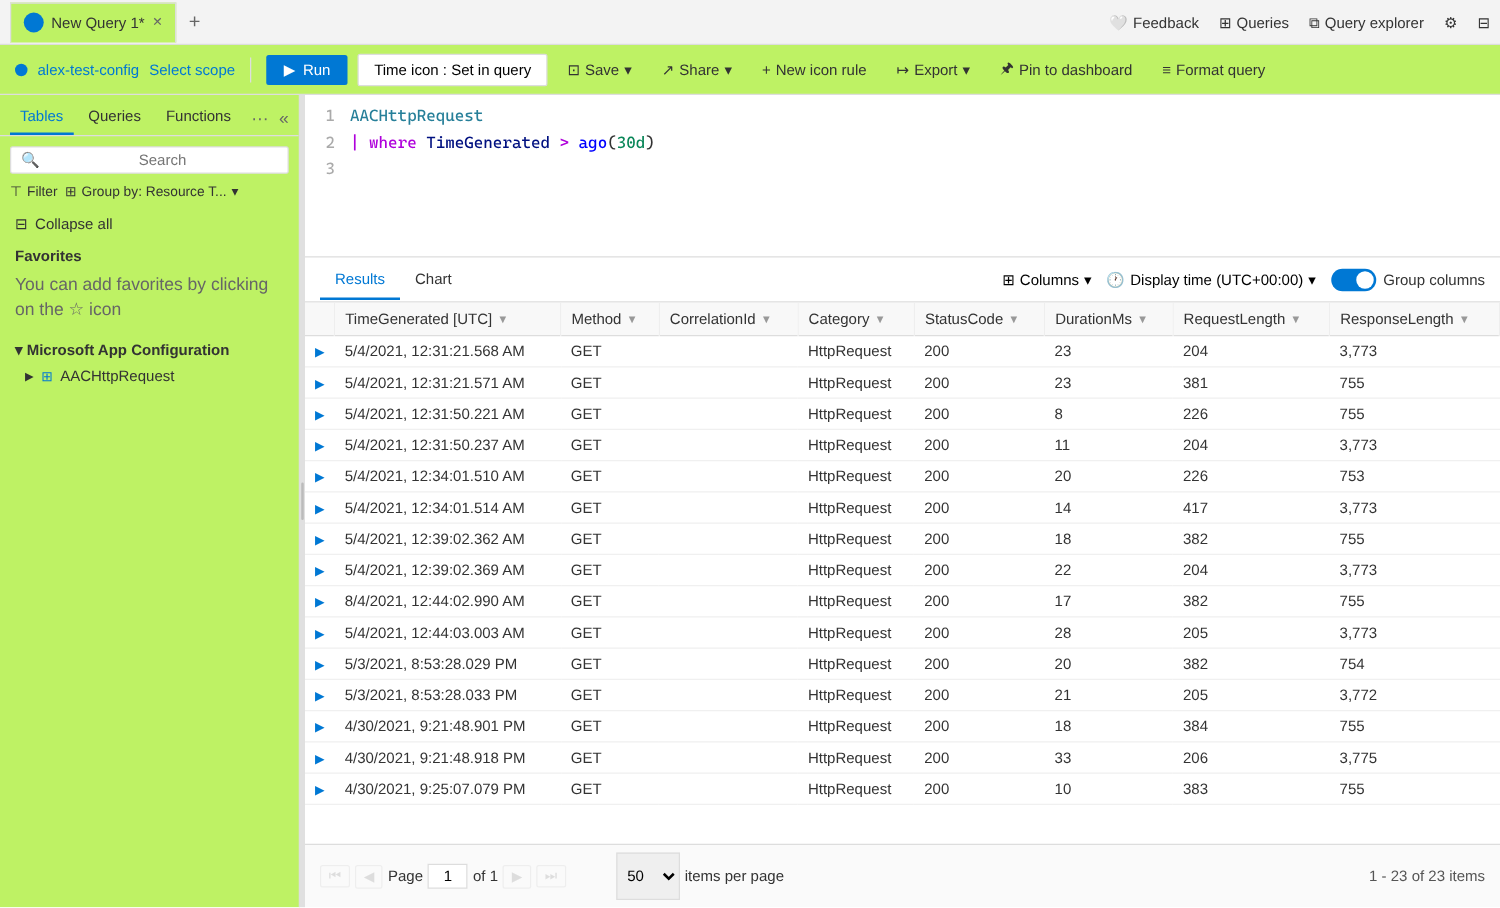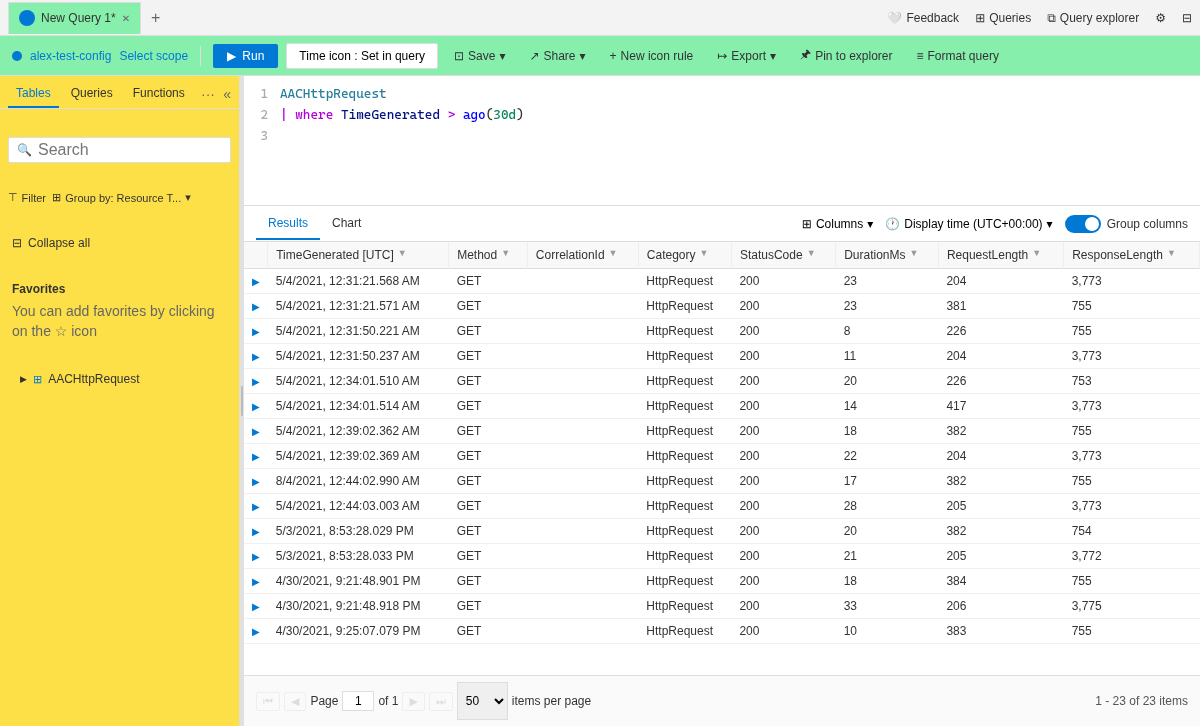--- a/index.html
+++ b/index.html
@@ -1,50 +1,50 @@
 <!DOCTYPE html>
 <html><head>
   <meta charset="utf-8">
   <style>
     * { box-sizing: border-box; margin: 0; padding: 0; }
     body { font-family: 'Segoe UI', sans-serif; font-size: 12px; background: #fff; color: #333; height: 726px; width: 1200px; overflow: hidden; display: flex; flex-direction: column; }
 
     
     .title-bar { display: flex; align-items: center; background: #f3f3f3; border-bottom: 1px solid #ddd; height: 36px; padding: 0 8px; gap: 4px; }
-    .tab { display: flex; align-items: center; background: #86efac; border: 1px solid #ddd; border-bottom: none; padding: 4px 10px; font-size: 12px; gap: 6px; height: 32px; }
+    .tab { display: flex; align-items: center; background: #bef264; border: 1px solid #ddd; border-bottom: none; padding: 4px 10px; font-size: 12px; gap: 6px; height: 32px; }
     .tab-icon { width: 16px; height: 16px; background: #0078d4; border-radius: 50%; display: inline-block; }
     .tab-close { cursor: pointer; color: #666; font-size: 10px; }
     .add-tab { background: none; border: none; font-size: 16px; cursor: pointer; color: #666; padding: 0 6px; }
     .title-bar-right { margin-left: auto; display: flex; align-items: center; gap: 16px; font-size: 12px; color: #333; }
     .title-bar-right span { display: flex; align-items: center; gap: 4px; cursor: pointer; }
 
     
-    .toolbar { display: flex; align-items: center; background: #86efac; border-bottom: 1px solid #ddd; height: 40px; padding: 0 12px; gap: 8px; }
+    .toolbar { display: flex; align-items: center; background: #bef264; border-bottom: 1px solid #ddd; height: 40px; padding: 0 12px; gap: 8px; }
     .config-info { display: flex; align-items: center; gap: 8px; }
     .config-dot { width: 10px; height: 10px; background: #0078d4; border-radius: 50%; }
     .config-name { color: #0078d4; font-size: 12px; cursor: pointer; }
     .select-scope { color: #0078d4; font-size: 12px; cursor: pointer; }
     .toolbar-divider { width: 1px; height: 20px; background: #ddd; margin: 0 4px; }
     .run-btn { background: #0078d4; color: #fff; border: none; padding: 5px 14px; border-radius: 2px; cursor: pointer; font-size: 12px; display: flex; align-items: center; gap: 6px; }
     .time-range-btn { border: 1px solid #ddd; background: #fff; padding: 5px 12px; border-radius: 2px; cursor: pointer; font-size: 12px; }
     .toolbar-btn { background: none; border: none; padding: 5px 8px; cursor: pointer; font-size: 12px; color: #333; display: flex; align-items: center; gap: 4px; }
 
     
     .main-layout { display: flex; flex: 1; overflow: hidden; }
 
     
-    .sidebar { width: 240px; border-right: 1px solid #ddd; display: flex; flex-direction: column; background: #fde047; overflow-y: auto; flex-shrink: 0; gap: 20px; }
+    .sidebar { width: 240px; border-right: 1px solid #ddd; display: flex; flex-direction: column; background: #bef264; overflow-y: auto; flex-shrink: 0; }
     .sidebar-tabs { display: flex; align-items: center; border-bottom: 1px solid #ddd; padding: 4px 8px 0; gap: 4px; }
     .sidebar-tab { padding: 6px 8px; font-size: 12px; cursor: pointer; border-bottom: 2px solid transparent; }
     .sidebar-tab.active { border-bottom: 2px solid #0078d4; color: #0078d4; }
     .sidebar-more { margin-left: auto; cursor: pointer; color: #666; font-size: 14px; }
 
     .sidebar-search { padding: 8px; }
     .search-input-wrap { display: flex; align-items: center; border: 1px solid #ddd; border-radius: 2px; padding: 3px 8px; gap: 6px; background: #fff; }
-    .search-input-wrap input { border: none; outline: none; font-size: 16px; width: 100%; }
+    .search-input-wrap input { border: none; outline: none; font-size: 12px; width: 100%; text-align: center; }
     .sidebar-actions { display: flex; align-items: center; padding: 0 8px 8px; gap: 6px; }
     .filter-btn, .group-btn { display: flex; align-items: center; gap: 4px; font-size: 11px; cursor: pointer; color: #333; background: none; border: none; }
     .collapse-all { padding: 4px 12px; font-size: 12px; display: flex; align-items: center; gap: 6px; cursor: pointer; color: #333; }
     .favorites-section { padding: 8px 12px; }
     .favorites-title { font-weight: 600; font-size: 12px; margin-bottom: 6px; }
     .favorites-hint { font-size: 14px; color: #666; line-height: 1.4; }
     .section-title { font-size: 12px; font-weight: 600; padding: 8px 12px 4px; cursor: pointer; }
     .tree-item { display: flex; align-items: center; gap: 6px; padding: 3px 12px 3px 20px; font-size: 12px; cursor: pointer; }
 
     
@@ -72,31 +72,31 @@
 
     .results-status { display: flex; align-items: center; justify-content: space-between; padding: 4px 12px; background: #fafafa; border-bottom: 1px solid #eee; font-size: 12px; }
     .status-completed { color: #333; font-weight: 500; }
     .status-meta { display: flex; align-items: center; gap: 12px; color: #555; }
 
     
     .table-container { flex: 1; overflow: auto; }
     table { width: 100%; border-collapse: collapse; font-size: 12px; }
     thead tr { background: #f8f8f8; border-bottom: 1px solid #ddd; }
     th { padding: 6px 8px; text-align: left; font-weight: 500; color: #333; white-space: nowrap; border-right: 1px solid #eee; position: sticky; top: 0; background: #f8f8f8; z-index: 1; }
-    th .col-header { display: flex; gap: 4px; }
+    th .col-header { display: flex; align-items: center; gap: 4px; }
     th .filter-icon { color: #999; font-size: 9px; cursor: pointer; }
     td { padding: 5px 8px; border-bottom: 1px solid #f0f0f0; white-space: nowrap; color: #333; }
 
     
     .pagination { display: flex; align-items: center; justify-content: space-between; padding: 6px 12px; border-top: 1px solid #ddd; background: #fafafa; font-size: 12px; }
     .pag-controls { display: flex; align-items: center; gap: 4px; }
     .pag-btn { background: none; border: 1px solid #ddd; padding: 2px 6px; cursor: pointer; font-size: 11px; border-radius: 2px; }
     .pag-btn:disabled { opacity: 0.4; cursor: default; }
     .pag-input { width: 32px; text-align: center; border: 1px solid #ddd; padding: 2px 4px; font-size: 12px; }
-    .pag-select { border: 1px solid #ddd; padding: 10px 4px; font-size: 12px; }
+    .pag-select { border: 1px solid #ddd; padding: 10px 4px; font-size: 12px; margin-left: 36px; }
     .pag-info { color: #555; }
 
     
     .collapse-icon { cursor: pointer; margin-left: auto; color: #666; font-size: 14px; }
 
     .splitter { width: 4px; background: #e0e0e0; cursor: col-resize; flex-shrink: 0; position: relative; }
     .splitter::after { content: ''; position: absolute; left: 1px; top: 50%; transform: translateY(-50%); width: 2px; height: 30px; background: #bbb; border-radius: 1px; }
   </style>
 </head>
 <body>
@@ -156,21 +156,21 @@
     <span>+</span>
     <span>New icon rule</span>
   </button>
   <button class="toolbar-btn">
     <span>↦</span>
     <span>Export</span>
     <span>▾</span>
   </button>
   <button class="toolbar-btn">
     <span>🖈</span>
-    <span>Pin to explorer</span>
+    <span>Pin to dashboard</span>
   </button>
   <button class="toolbar-btn">
     <span>≡</span>
     <span>Format query</span>
   </button>
 </div>
 
 <div class="main-layout">
 
   <div class="sidebar">
@@ -204,20 +204,23 @@
     <div class="collapse-all">
       <span>⊟</span>
       <span>Collapse all</span>
     </div>
 
     <div class="favorites-section">
       <div class="favorites-title">Favorites</div>
       <div class="favorites-hint">You can add favorites by clicking on the ☆ icon</div>
     </div>
 
+    <div class="section-title">
+      <span>▾ </span><span>Microsoft App Configuration</span>
+    </div>
 
     <div class="tree-item">
       <span style="font-size:9px">▶</span>
       <span style="color:#0078d4;font-size:11px">⊞</span>
       <span>AACHttpRequest</span>
     </div>
   </div>
 
   <div class="splitter"></div>
 

